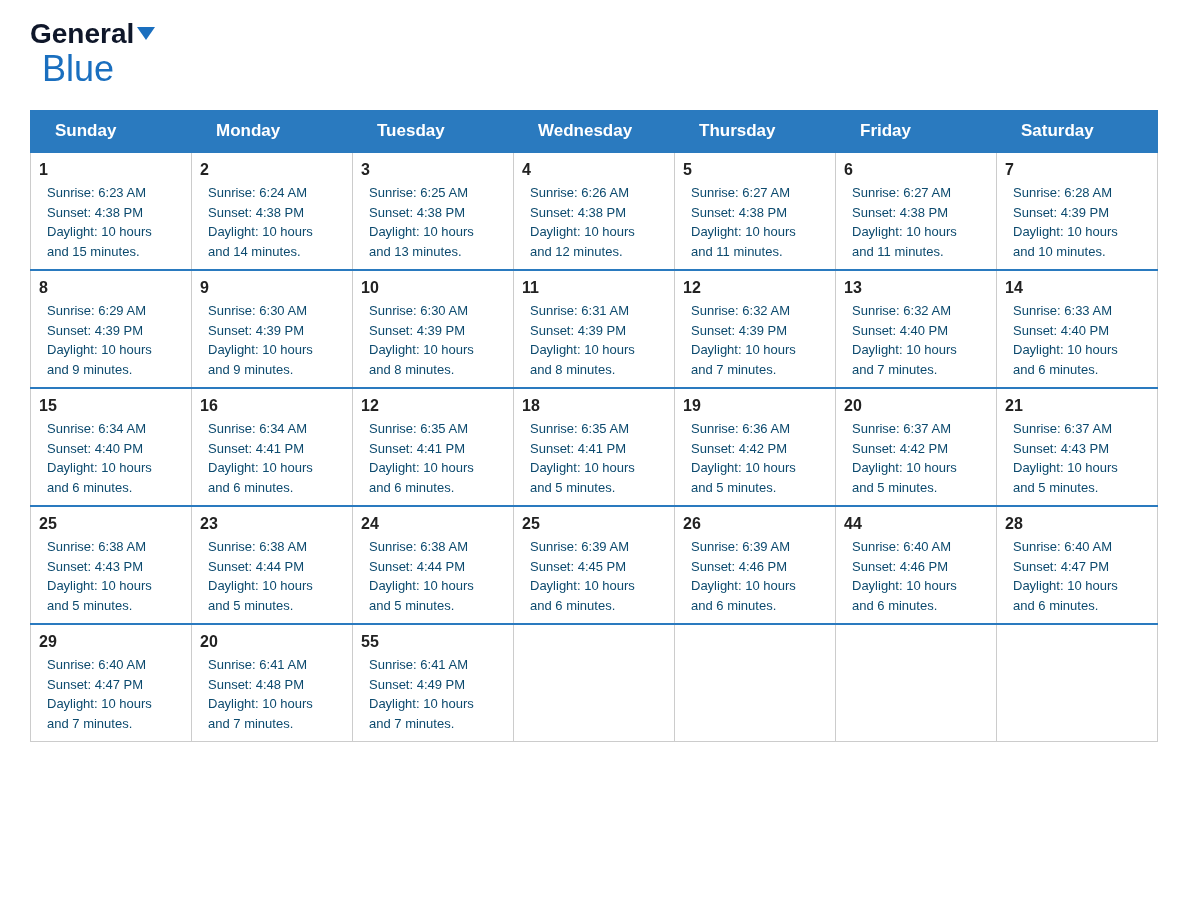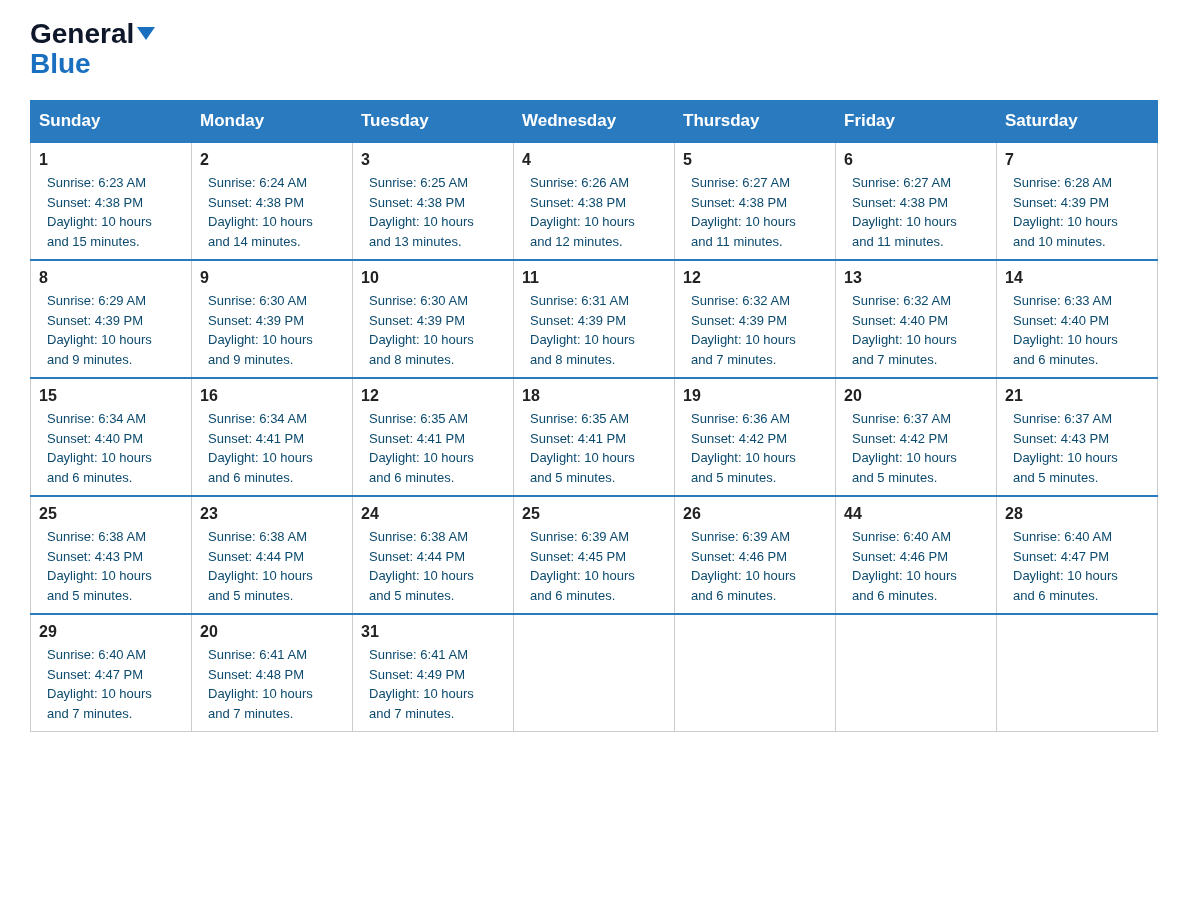--- a/index.html
+++ b/index.html
@@ -26,22 +26,23 @@
       font-weight: bold;
       color: #0f172a;
       line-height: 1;
     }
     .logo-line {
       display: flex;
       align-items: center;
     }
     .logo-blue-line {
       color: #1a6fbf;
-      font-size: 28px;
-      font-weight: bold;
+      font-size: 36px;
+      font-weight: normal;
+      margin-left: 12px;
     }
     .title-block {
       text-align: right;
     }
     .month-title {
       font-size: 56px;
       font-weight: bold;
       color: #222;
       line-height: 1.1;
     }
@@ -53,21 +54,21 @@
     table {
       width: 100%;
       border-collapse: collapse;
       table-layout: fixed;
     }
     thead th {
       background: #2a7abf;
       color: #fff;
       font-size: 17px;
       font-weight: bold;
-      padding: 10px 8px;
+      padding: 10px 24px;
       text-align: left;
       border: 1px solid #2a7abf;
     }
     tbody td {
       vertical-align: top;
       padding: 8px 8px;
       border: 1px solid #ccc;
       border-top: 2px solid #2a7abf;
       font-size: 13px;
       color: #222;
@@ -304,21 +305,21 @@
           Sunrise: 6:40 AM<br>Sunset: 4:47 PM<br>Daylight: 10 hours<br>and 7 minutes.
         </div>
         </td>
         <td>
           <span class="day-num">20</span>
         <div class="day-info">
           Sunrise: 6:41 AM<br>Sunset: 4:48 PM<br>Daylight: 10 hours<br>and 7 minutes.
         </div>
         </td>
         <td>
-          <span class="day-num">31</span>
+          <span class="day-num">55</span>
         <div class="day-info">
           Sunrise: 6:41 AM<br>Sunset: 4:49 PM<br>Daylight: 10 hours<br>and 7 minutes.
         </div>
         </td>
         <td class="empty-cell"></td>
         <td class="empty-cell"></td>
         <td class="empty-cell"></td>
         <td class="empty-cell"></td>
       </tr>
     </tbody>

